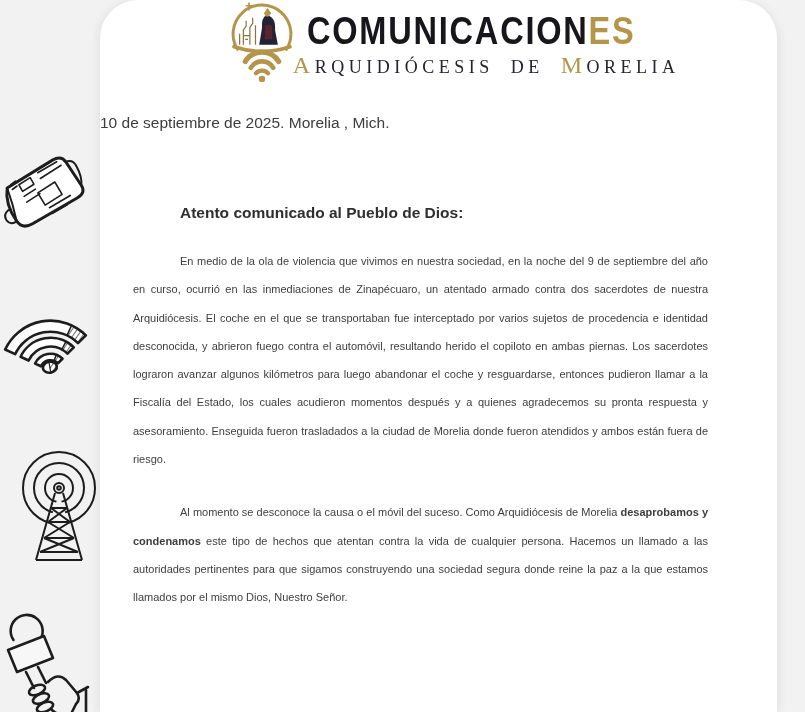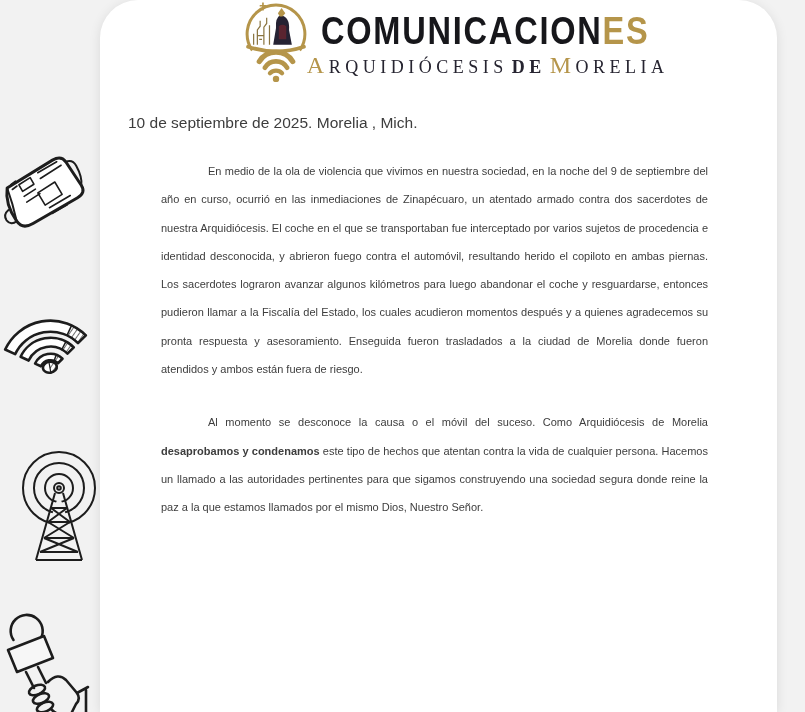--- a/index.html
+++ b/index.html
@@ -11,21 +11,20 @@
     font-family:"Liberation Sans", sans-serif;
     color:#3d3d3d;
   }
   .page {
     position:absolute;
     left:100px; top:0;
     width:677px; height:712px;
     background:#ffffff;
     border-radius:38px 38px 0 0;
     box-shadow:0 2px 12px rgba(0,0,0,0.10);
-    padding-left:28px;
   }
   
   .logo-row {
     display:flex;
     justify-content:center;
     align-items:flex-start;
     padding-top:2px;
     margin-left:22px;
   }
   .emblem { flex:0 0 auto; margin-top:0; }
@@ -46,21 +45,21 @@
   .brand-sub {
     font-family:"Liberation Serif", serif;
     font-size:18px;
     letter-spacing:4.5px;
     color:#262430;
     white-space:nowrap;
     margin-top:4px;
     margin-left:-14px;
   }
   .brand-sub .initial { color:#b5954a; font-size:24px; }
-  .brand-sub .word-de { margin:0 4px;font-weight:bold; }
+  .brand-sub .word-de { margin:0 17px; }
   
   .date-line {
     margin-top:30px;
     padding-right:69px;
     text-align:left;
     font-size:15.5px;
     color:#3d3d3d;
   }
   .content { padding:0 69px 0 33px; }
   .salutation {
@@ -186,17 +185,18 @@
     </svg>
     <div class="brand-col">
       <div class="brand-word"><span>COMUNICACION</span><span class="brand-accent">ES</span></div>
       <div class="brand-sub"><span class="initial">A</span><span>RQUIDIÓCESIS</span><span class="word-de">DE</span><span class="initial">M</span><span>ORELIA</span></div>
     </div>
   </div>
 
   <div class="date-line">10 de septiembre de 2025. Morelia , Mich.</div>
 
   <div class="content">
+    <div class="salutation">Atento comunicado al Pueblo de Dios:</div>
     <p class="para">En medio de la ola de violencia que vivimos en nuestra sociedad, en la noche del 9 de septiembre del año en curso, ocurrió en las inmediaciones de Zinapécuaro, un atentado armado contra dos sacerdotes de nuestra Arquidiócesis. El coche en el que se transportaban fue interceptado por varios sujetos de procedencia e identidad desconocida, y abrieron fuego contra el automóvil,  resultando herido el copiloto en ambas piernas. Los sacerdotes lograron avanzar algunos kilómetros para luego abandonar el coche y resguardarse, entonces  pudieron llamar  a la Fiscalía del Estado, los cuales acudieron momentos después y a quienes agradecemos su pronta respuesta y asesoramiento. Enseguida fueron trasladados a la ciudad de Morelia donde fueron atendidos y ambos están fuera de riesgo.</p>
     <p class="para"><span>Al momento se desconoce la causa o el móvil del suceso. Como Arquidiócesis de Morelia </span><strong>desaprobamos y condenamos</strong><span> este tipo de hechos que atentan contra la vida de cualquier persona. Hacemos un llamado a las autoridades pertinentes para que sigamos construyendo una sociedad segura donde reine la paz a la que estamos llamados por el mismo Dios, Nuestro Señor.</span></p>
   </div>
 
 </div>
 
 </body></html>

